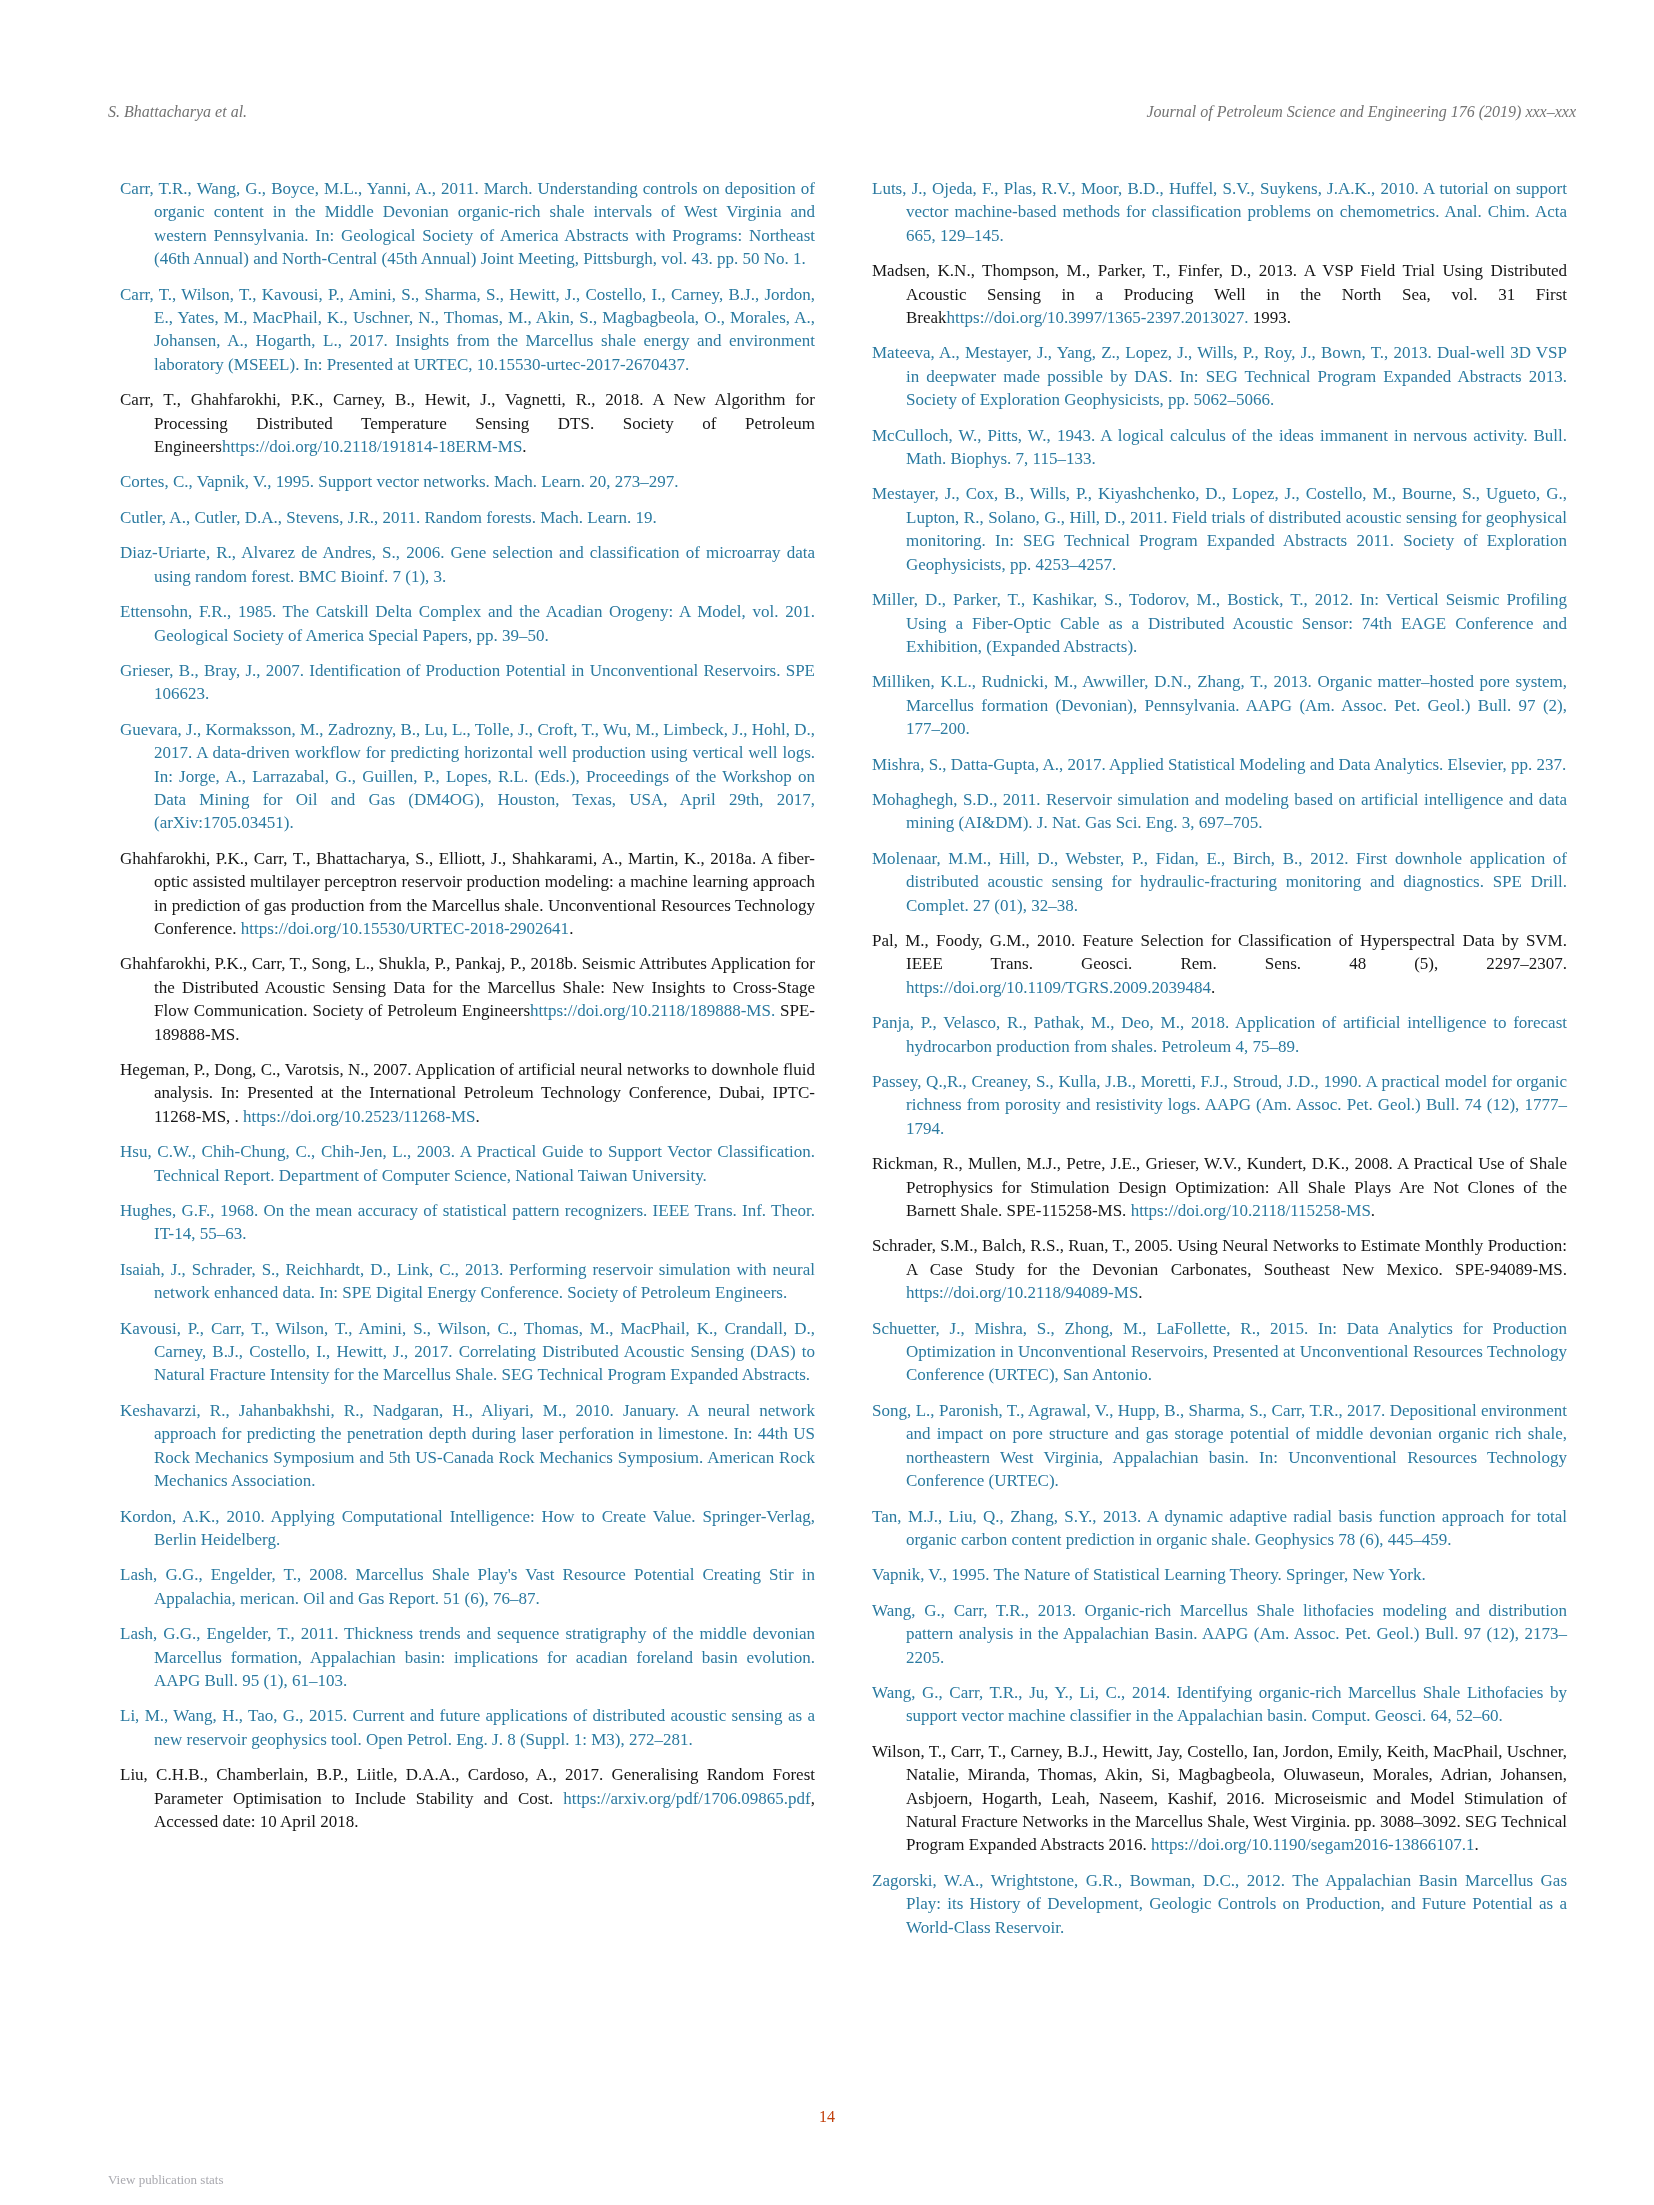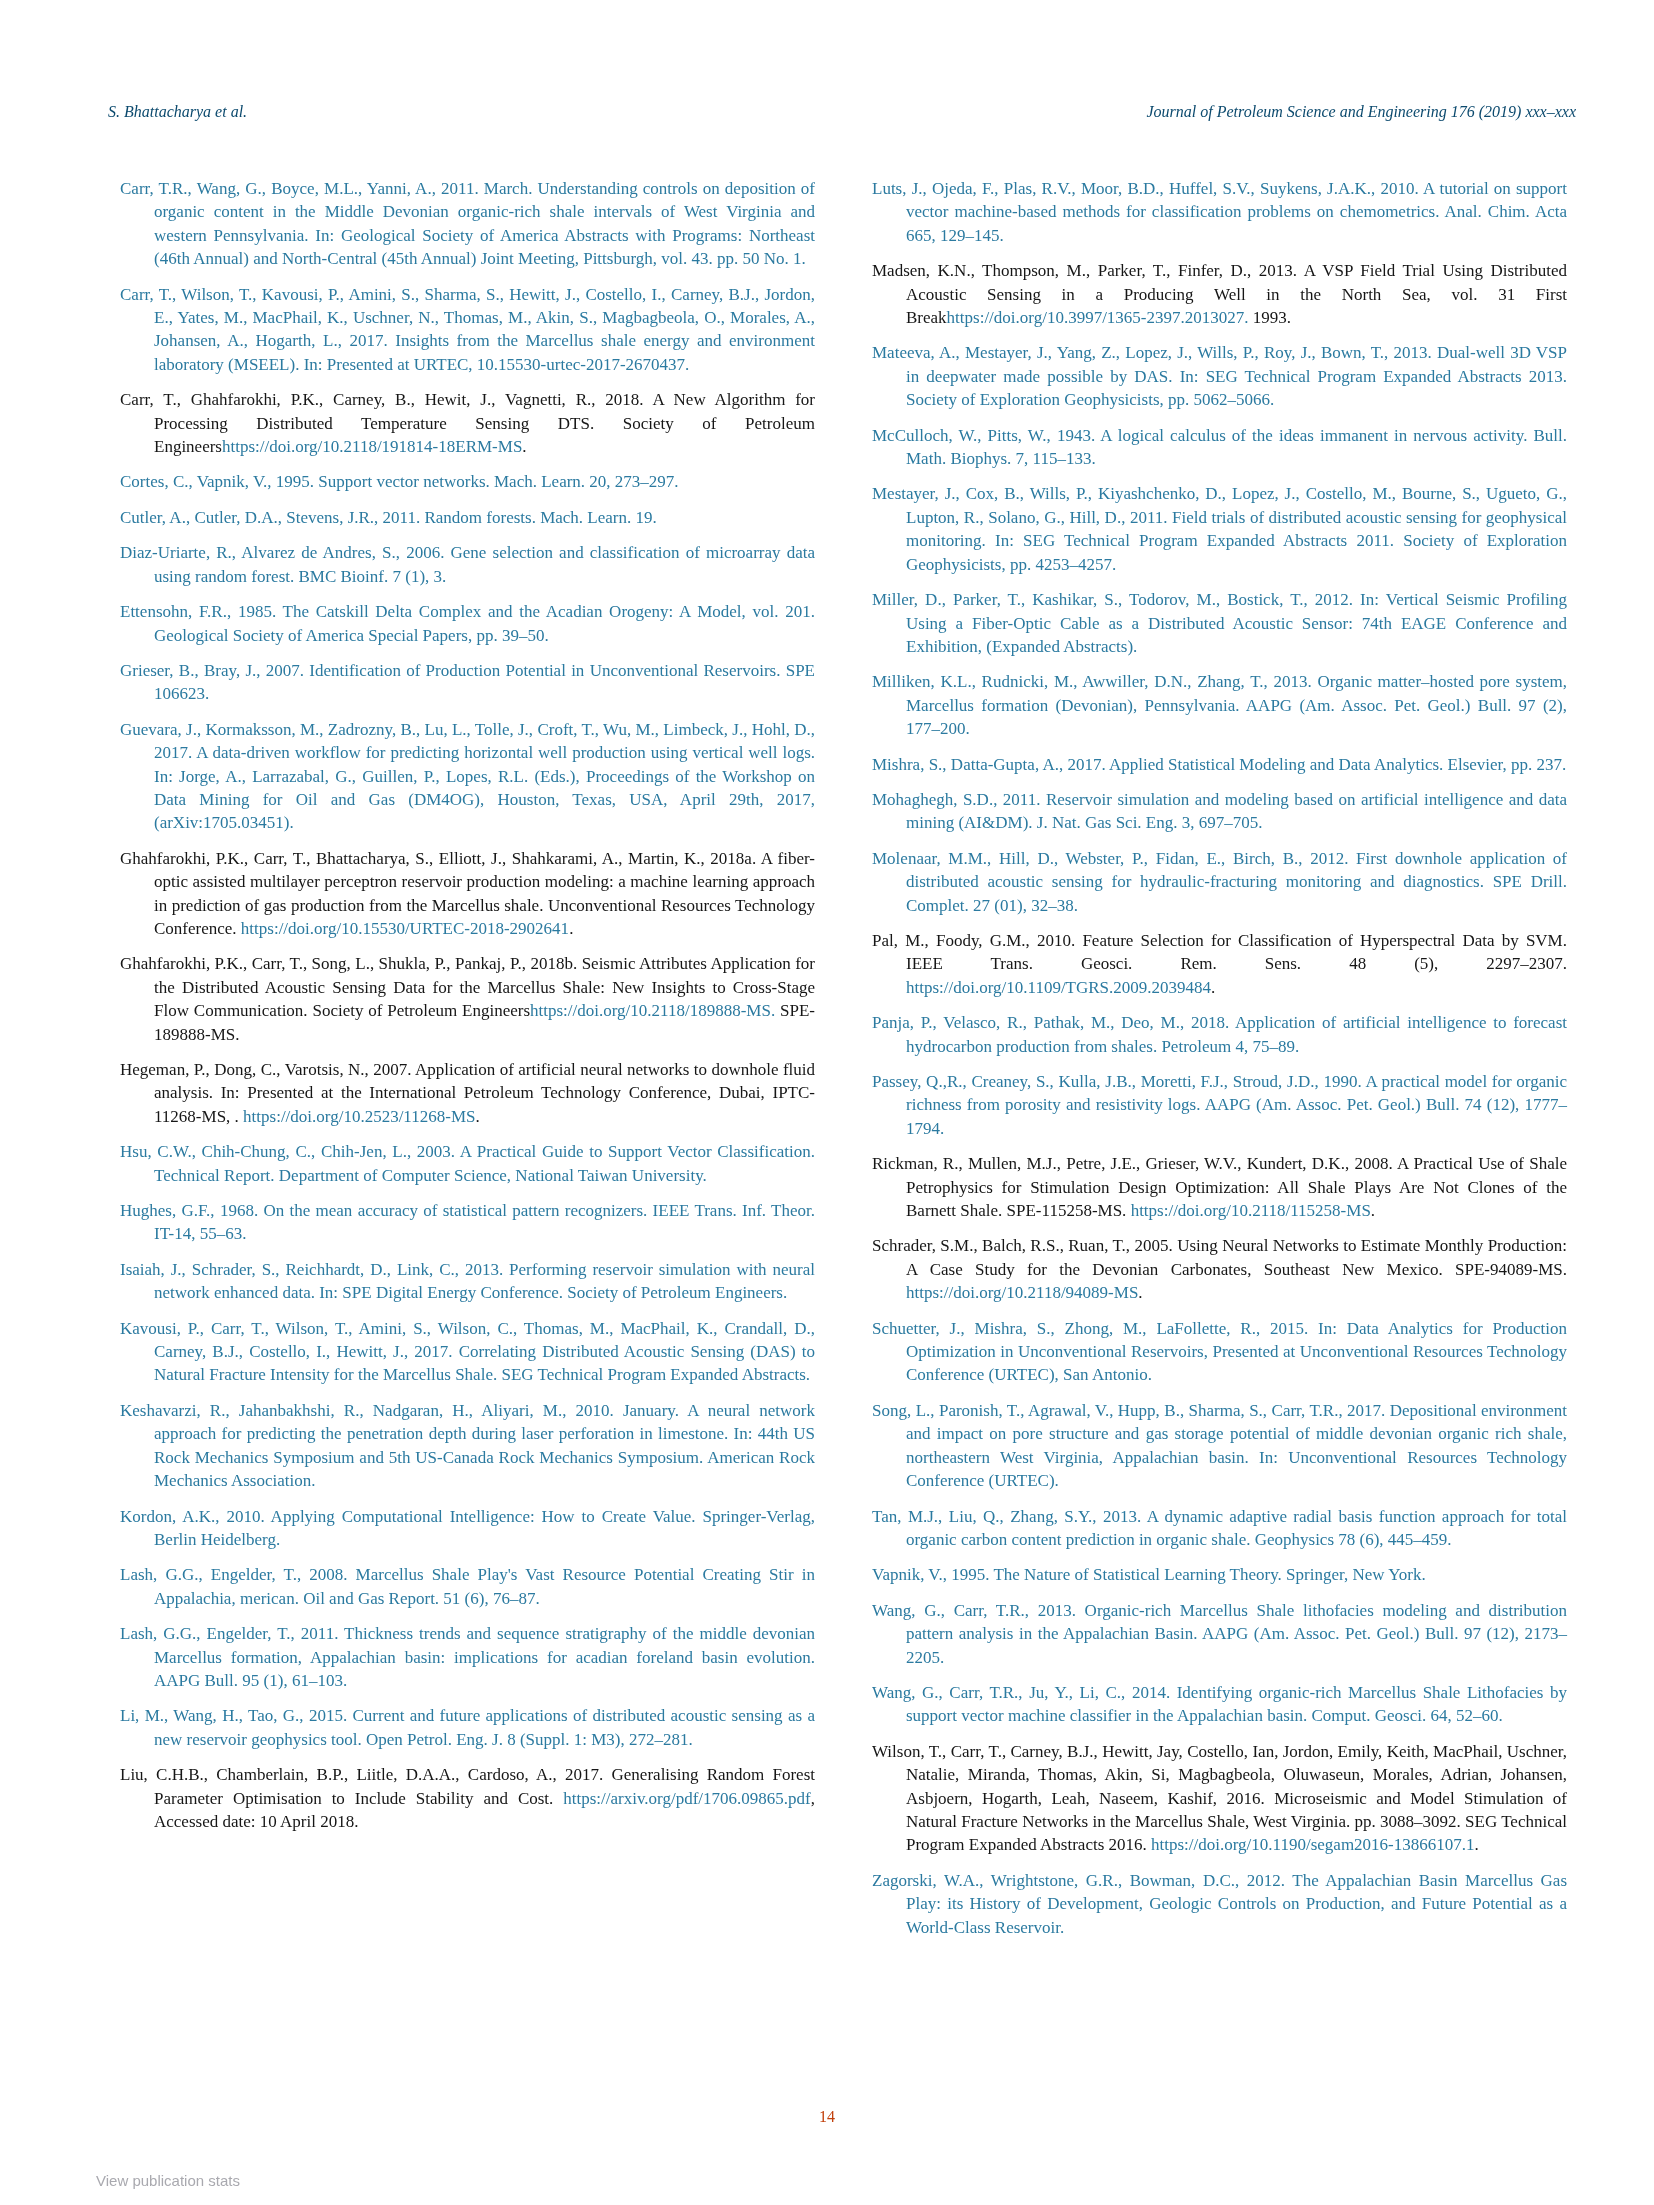--- a/index.html
+++ b/index.html
@@ -11,21 +11,21 @@
     font-family:"Liberation Serif", serif;
     color:#161616;
     overflow:hidden;
   }
   .running-head {
     position:absolute;
     top:102px;
     font-style:italic;
     font-size:16px;
     line-height:19px;
-    color:#0c4a6e;
+    color:#737373;
     white-space:nowrap;
   }
   .head-left  { left:108px; }
   .head-right { right:78px; }
   .col {
     position:absolute;
     top:165px;
     width:719px;
     font-size:17px;
     line-height:23.4px;
@@ -44,24 +44,24 @@
     position:absolute;
     top:2108px;
     left:0;
     width:100%;
     text-align:center;
     font-size:16px;
     color:#c2410c;
   }
   .footer-link {
     position:absolute;
-    left:96px;
+    left:108px;
     top:2172px;
-    font-family:Liberation Sans, sans-serif;
-    font-size:15px;
+    font-family:Liberation Serif, serif;
+    font-size:13px;
     color:var(--footer-color, #a9a9af);
   }
 </style>
 </head>
 <body>
 
 <div class="page">
 
   <div class="running-head head-left">S. Bhattacharya et al.</div>
 

